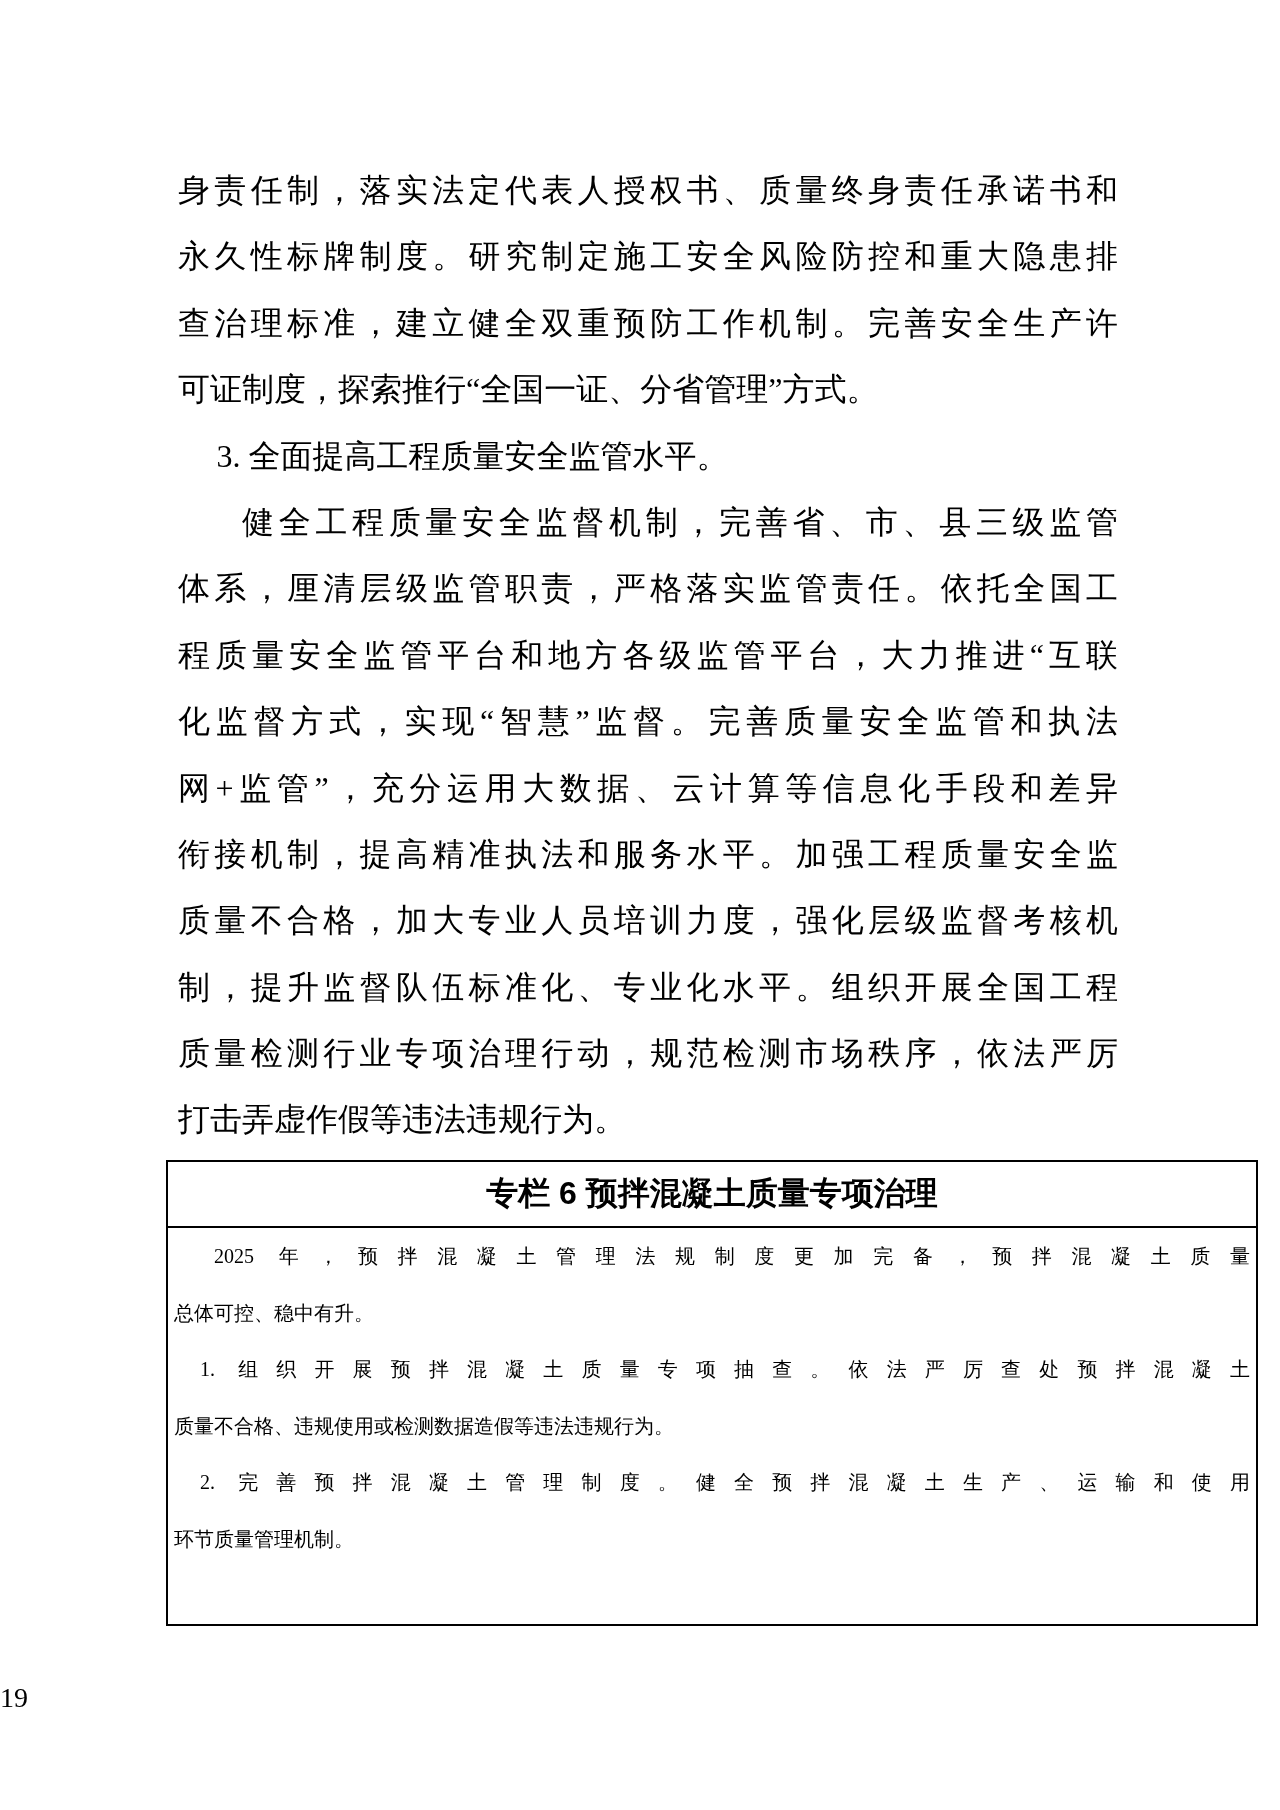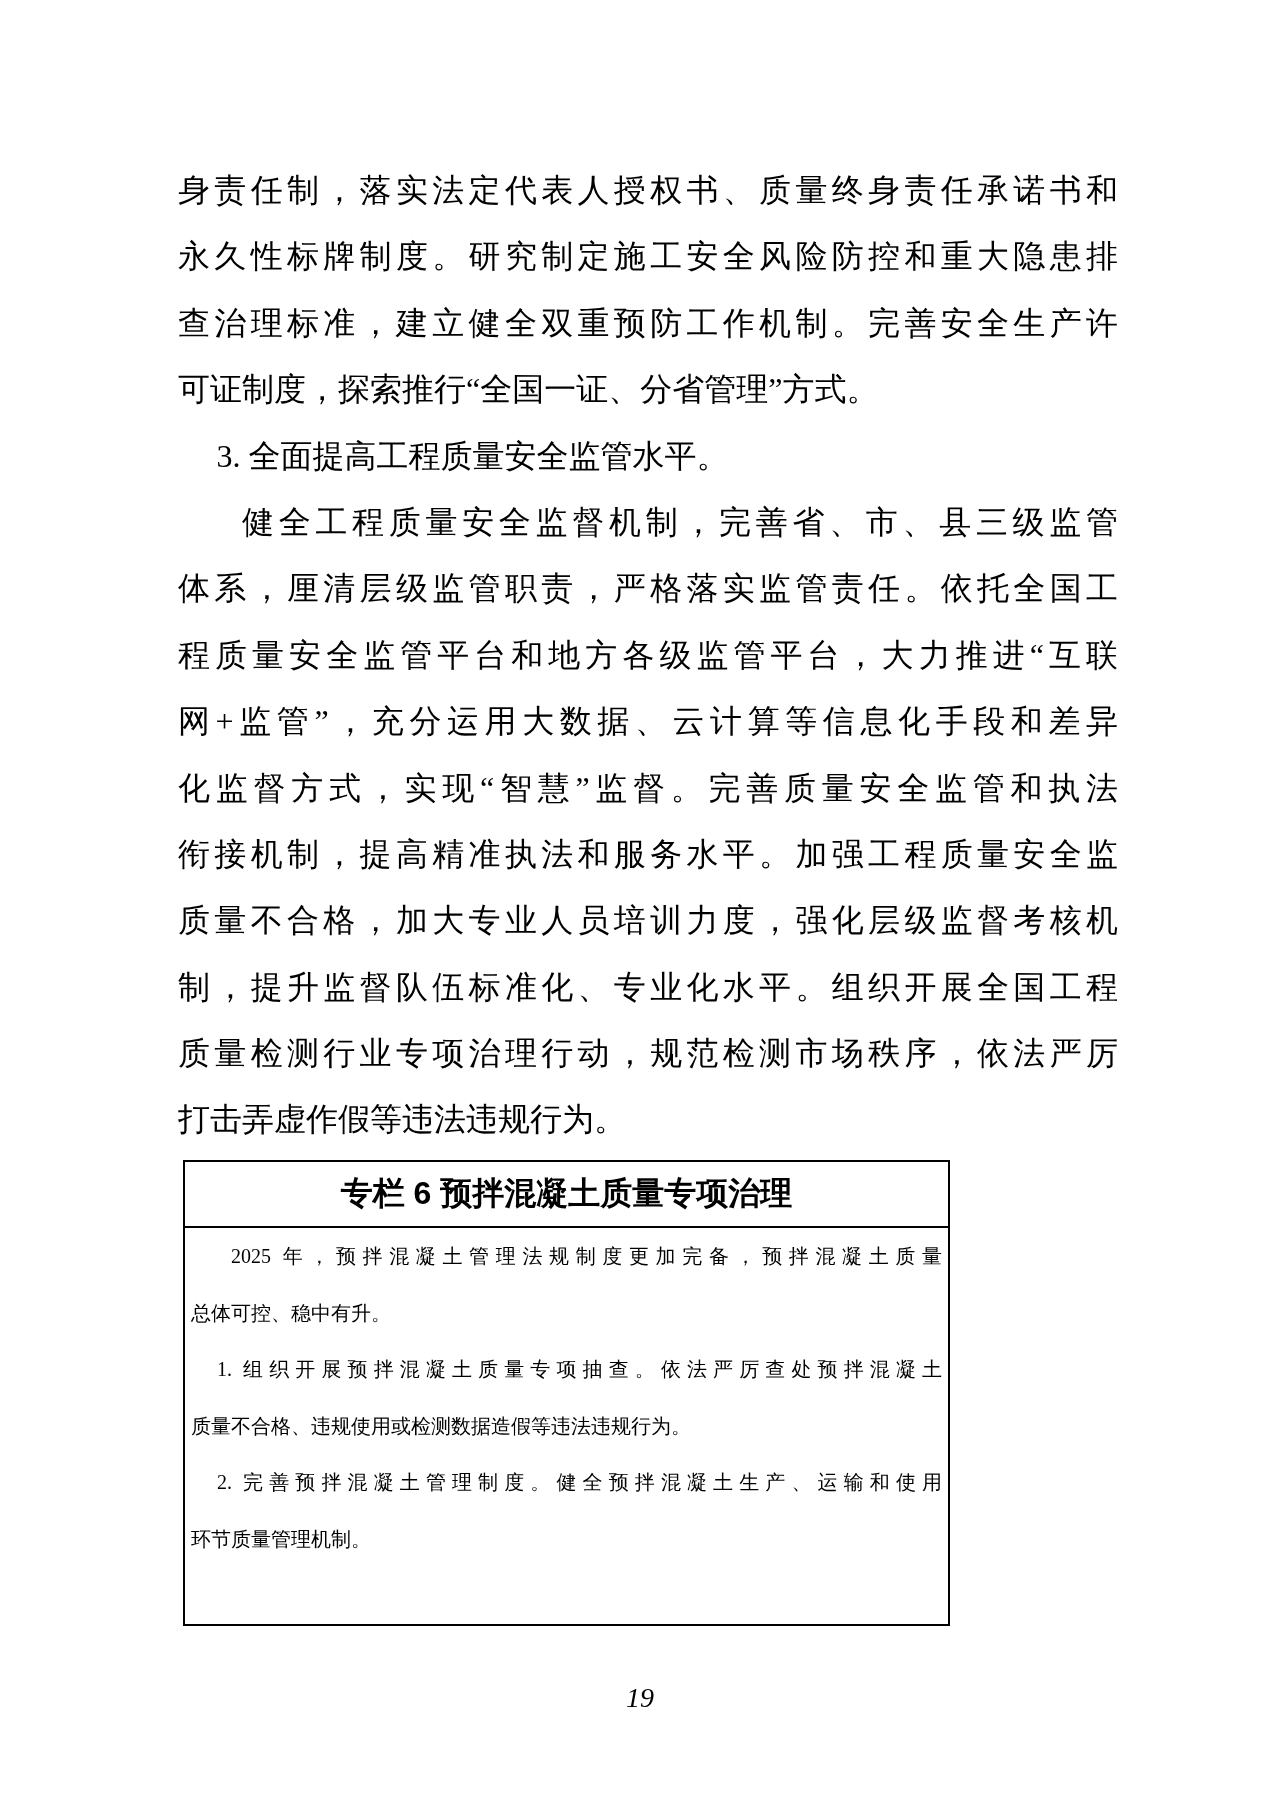--- a/index.html
+++ b/index.html
@@ -25,22 +25,22 @@
     text-align-last:justify;
     text-justify:inter-character;
     white-space:normal;
   }
   .indent2{text-indent:2em;}
   .heading{font-weight:normal;text-indent:1.2em;}
 
   
   .box{
     position:absolute;
-    left:183px;top:1160px;
-    width:767px;height:466px;
+    left:166px;top:1160px;
+    width:1092px;height:466px;
     border:2px solid #000;
     box-sizing:border-box;
     background:#fff;
   }
   .box-title{
     height:64px;line-height:62px;
     border-bottom:2px solid #000;
     text-align:center;
     font-weight:bold;
     font-size:32px;
@@ -51,43 +51,41 @@
     font-size:20px;
     line-height:56.5px;
   }
   .box-line{height:56.5px;white-space:nowrap;}
   .box-line.fill{white-space:normal;}
   .indent-num{text-indent:1.3em;}
 
   .page-num{
     position:absolute;
     left:0;top:1682px;width:1280px;
-    text-align:center;
     font-size:28px;
-    font-style:italic;
   }
 </style>
 </head>
 <body>
 
 <div class="page">
 
   <div class="main">
     <div class="line fill">身责任制，落实法定代表人授权书、质量终身责任承诺书和</div>
     <div class="line fill">永久性标牌制度。研究制定施工安全风险防控和重大隐患排</div>
     <div class="line fill">查治理标准，建立健全双重预防工作机制。完善安全生产许</div>
     <div class="line">可证制度，探索推行“全国一证、分省管理”方式。</div>
 
     <div class="line heading">3. 全面提高工程质量安全监管水平。</div>
 
     <div class="line fill indent2">健全工程质量安全监督机制，完善省、市、县三级监管</div>
     <div class="line fill">体系，厘清层级监管职责，严格落实监管责任。依托全国工</div>
     <div class="line fill">程质量安全监管平台和地方各级监管平台，大力推进“互联</div>
+    <div class="line fill">化监督方式，实现“智慧”监督。完善质量安全监管和执法</div>
     <div class="line fill">网+监管”，充分运用大数据、云计算等信息化手段和差异</div>
-    <div class="line fill">化监督方式，实现“智慧”监督。完善质量安全监管和执法</div>
     <div class="line fill">衔接机制，提高精准执法和服务水平。加强工程质量安全监</div>
     <div class="line fill">质量不合格，加大专业人员培训力度，强化层级监督考核机</div>
     <div class="line fill">制，提升监督队伍标准化、专业化水平。组织开展全国工程</div>
     <div class="line fill">质量检测行业专项治理行动，规范检测市场秩序，依法严厉</div>
     <div class="line">打击弄虚作假等违法违规行为。</div>
   </div>
 
   <div class="box">
     <div class="box-title">专栏 6  预拌混凝土质量专项治理</div>
     <div class="box-body">

